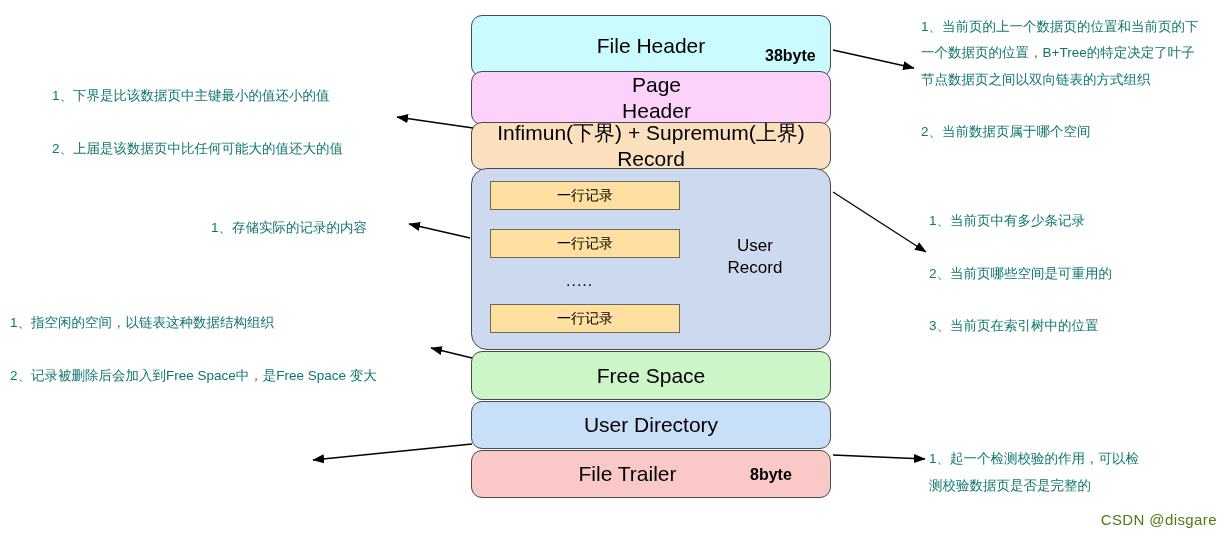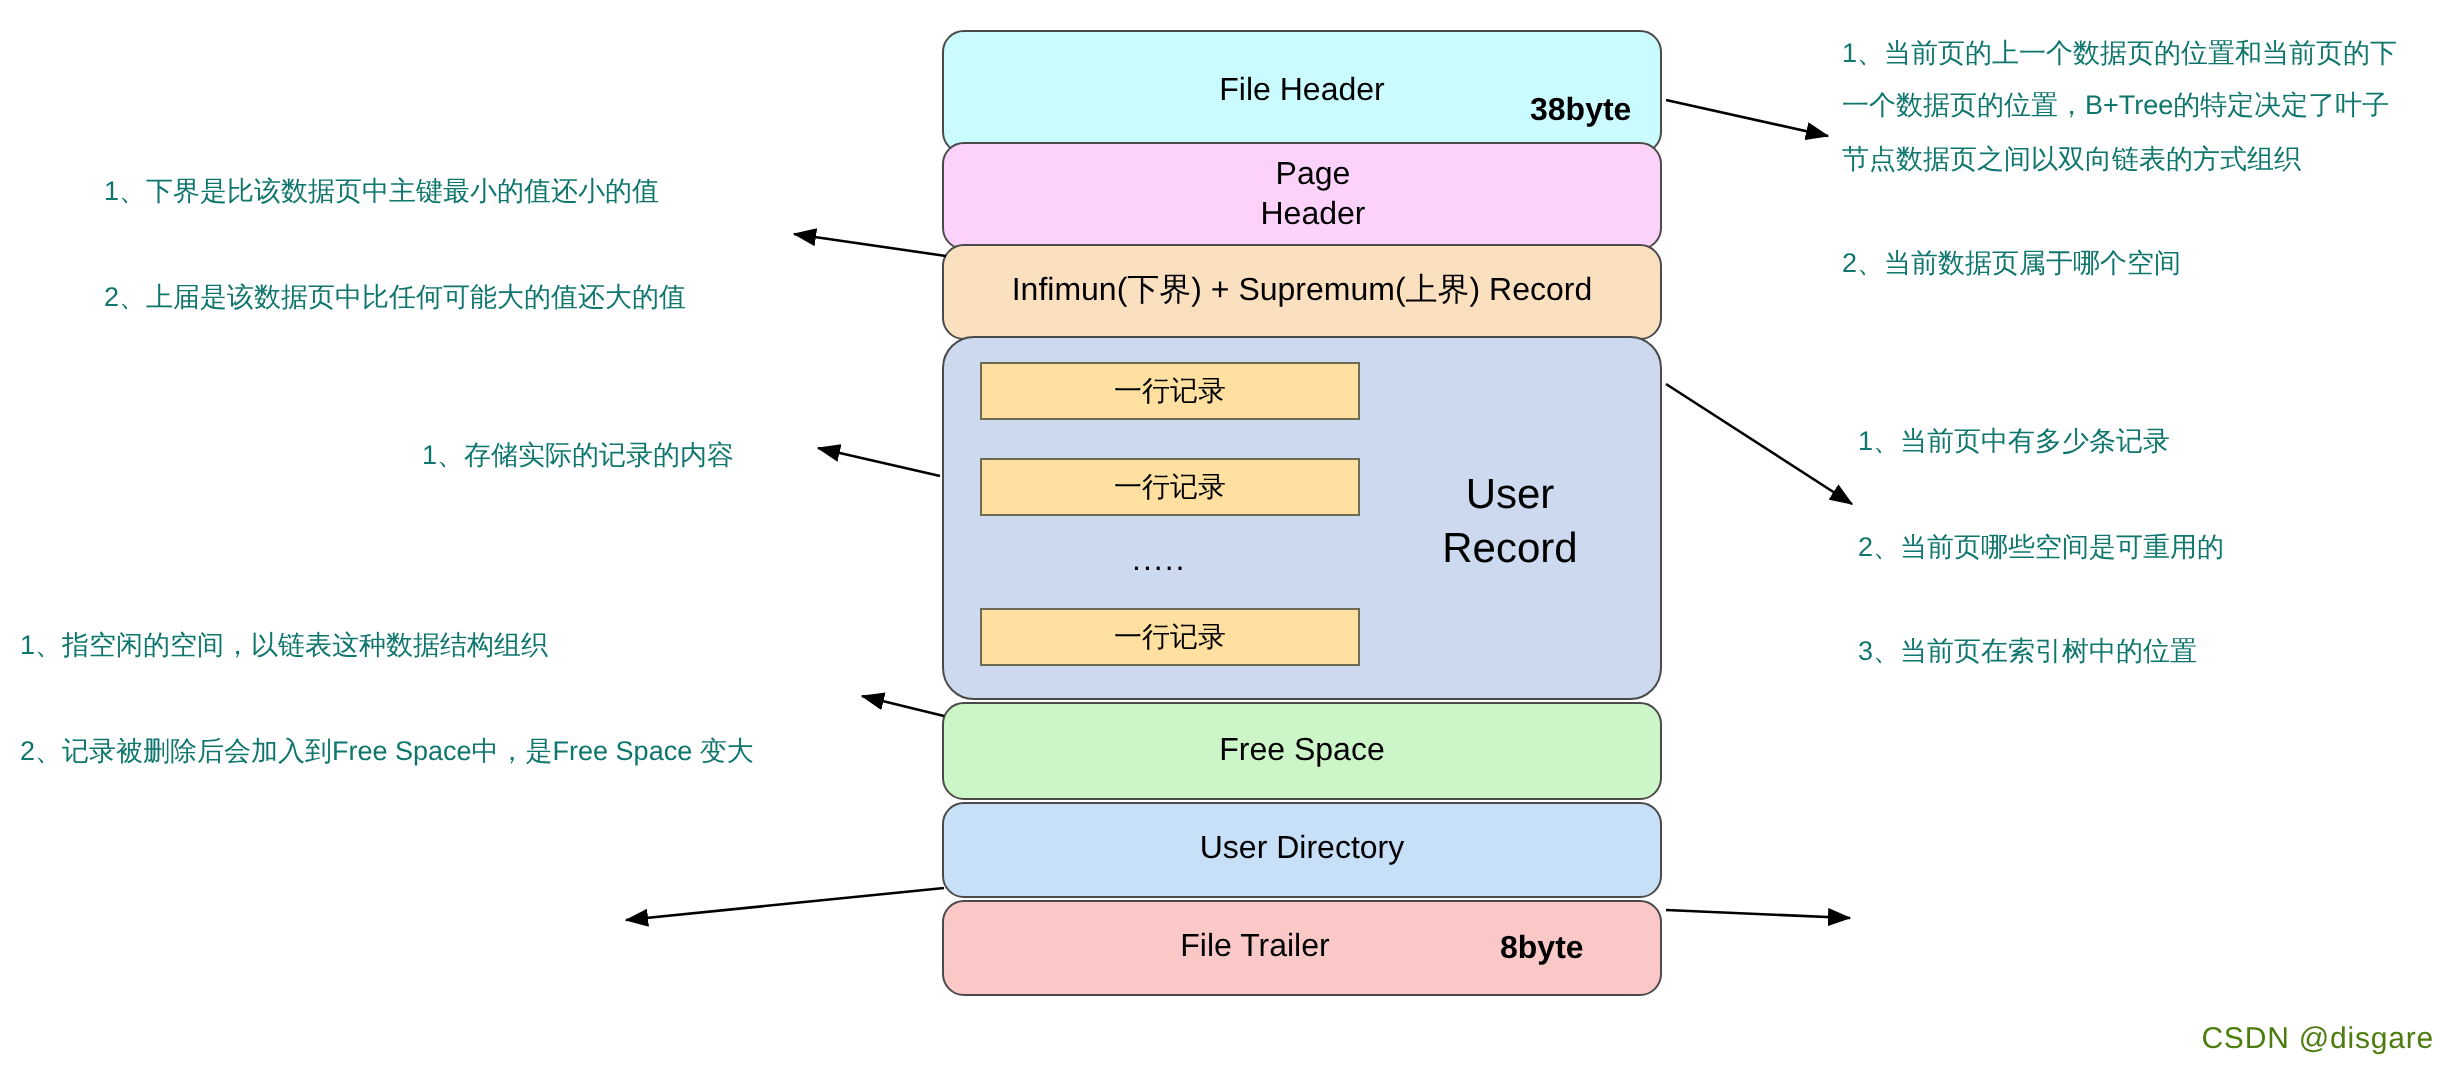--- a/index.html
+++ b/index.html
@@ -33,21 +33,21 @@
     position: absolute;
     border: 1.4px solid #4a4a4a;
     border-radius: 11px;
     box-sizing: border-box;
     display: flex;
     align-items: center;
     justify-content: center;
     z-index: 3;
   }
   .blk-label {
-    font-size: 16px;
+    font-size: 21px;
     line-height: 1.22;
     text-align: center;
     white-space: pre-line;
   }
   .size-tag {
     position: absolute;
     font-size: 16px;
     font-weight: 600;
     z-index: 4;
   }
@@ -65,21 +65,21 @@
   }
   .dots {
     position: absolute;
     font-size: 16px;
     letter-spacing: 1px;
     z-index: 4;
     color: #000;
   }
   .ur-title {
     position: absolute;
-    font-size: 21px;
+    font-size: 17px;
     line-height: 1.28;
     text-align: center;
     z-index: 4;
     white-space: pre-line;
   }
   .note {
     position: absolute;
     font-size: 13.5px;
     line-height: 1.95;
     color: #0f766e;
@@ -181,15 +181,17 @@
 节点数据页之间以双向链表的方式组织
 
 2、当前数据页属于哪个空间</div>
 
   <div class="note" style="left:929px; top:208px; width:290px;">1、当前页中有多少条记录
 
 2、当前页哪些空间是可重用的
 
 3、当前页在索引树中的位置</div>
 
+  <div class="note" style="left:929px; top:445px; width:290px; line-height:2.0;">1、起一个检测校验的作用，可以检
+测校验数据页是否是完整的</div>
 
   <div class="watermark">CSDN @disgare</div>
 </div>
 
 </body></html>

